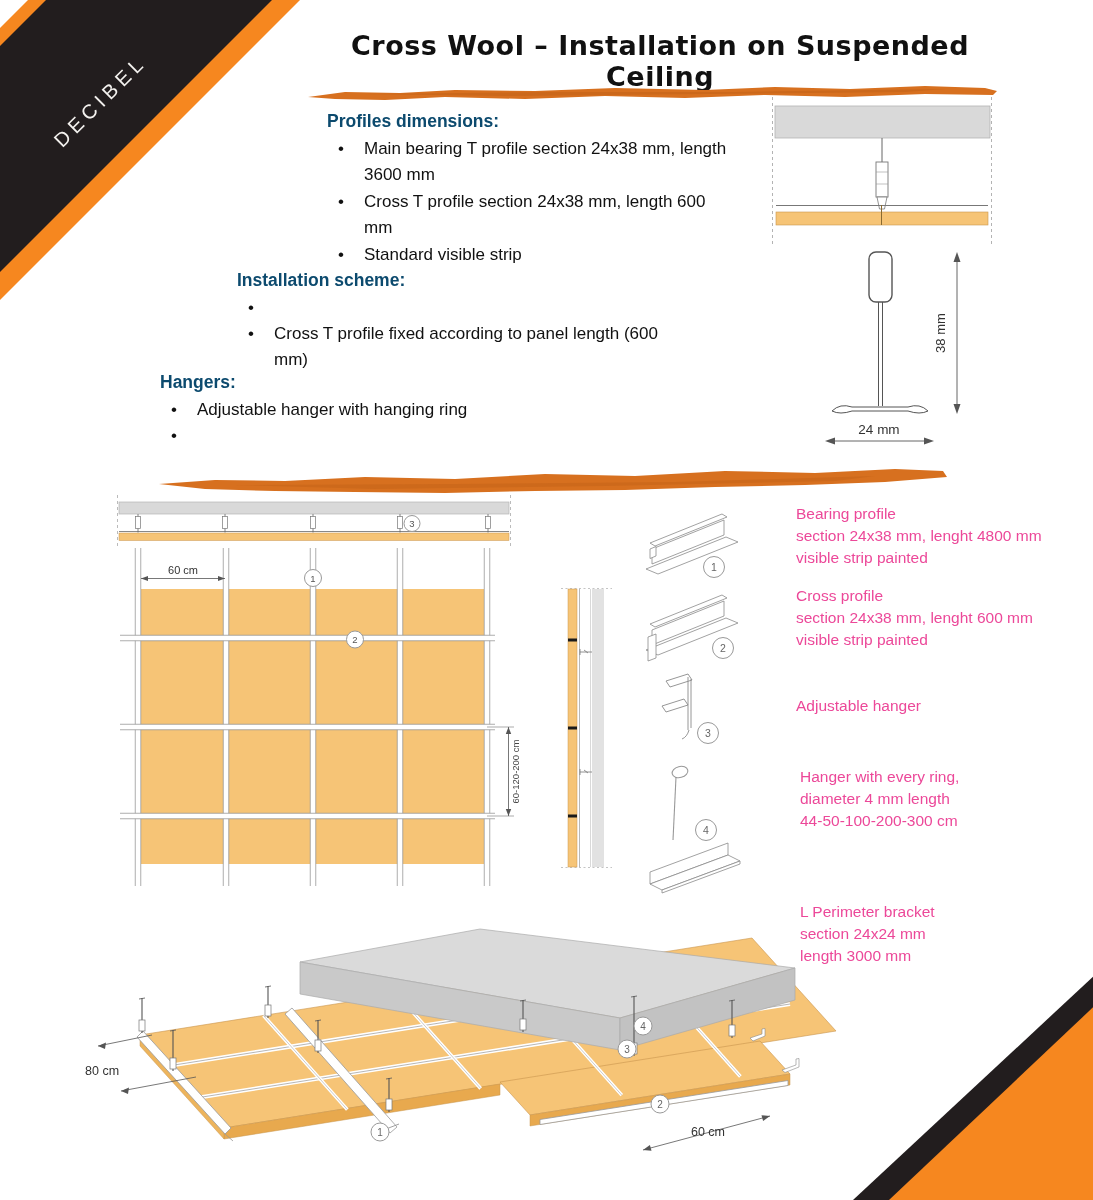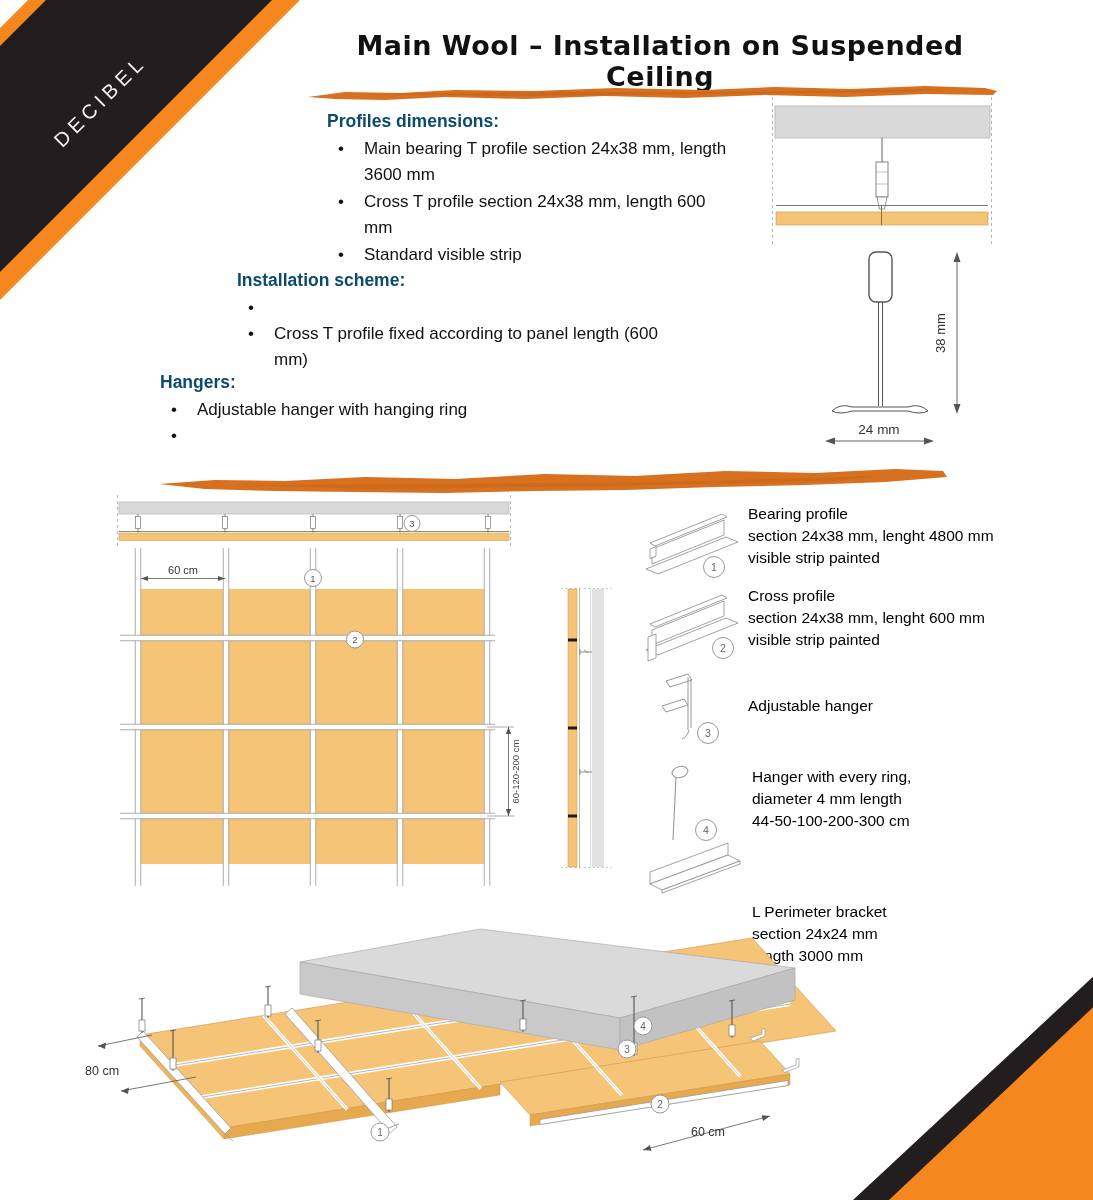--- a/index.html
+++ b/index.html
@@ -27,39 +27,39 @@
   .br-orange{position:absolute;inset:0;background:#F6871F;
              clip-path:polygon(100% 18%,15% 100%,100% 100%);}
   
   .title{left:330px;top:30px;width:660px;text-align:center;font-size:27px;font-weight:600;
          letter-spacing:.5px;font-family:"DejaVu Sans",sans-serif;color:#111;}
   
   .heading{font-size:17.5px;font-weight:bold;color:#0c4a6e;}
   .bullet{font-size:17px;line-height:26px;color:#111;padding-left:26px;}
   .bullet .dot{position:absolute;left:0;top:0;font-size:17px;}
   
-  .legend-item{font-size:15.5px;line-height:22px;color:#000000;}
+  .legend-item{font-size:15.5px;line-height:22px;color:#ec4899;margin-left:48px;}
   svg text{font-family:"Liberation Sans",sans-serif;}
 </style>
 </head>
 <body>
 
 <div class="page">
 
   <div class="corner-tl">
     <div class="tl-orange"></div>
     <div class="tl-black"></div>
     <div class="logo">
       <div class="arc arc-a"></div>
       <div class="arc arc-b"></div>
       <span>DECIBEL</span>
     </div>
   </div>
 
-  <div class="abs title">Main Wool – Installation on Suspended Ceiling</div>
+  <div class="abs title">Cross Wool – Installation on Suspended Ceiling</div>
   <svg class="abs" style="left:305px;top:80px" width="700" height="26" viewBox="0 0 700 26">
     <path fill="#D7701F" d="M3,17 L40,12 L95,13 L150,10 L230,11 L310,8 L400,10 L470,7 L545,9 L620,6 L680,8 L692,11 L688,15 L620,14 L540,17 L460,15 L380,18 L300,16 L220,19 L140,17 L80,20 L30,19 Z"></path>
     <path fill="#B55A13" opacity=".35" d="M60,14 L250,12 L430,12 L640,9 L600,12 L400,14 L200,16 Z"></path>
   </svg>
 
   <div class="abs heading" style="left:327px;top:111px">Profiles dimensions:</div>
   <div class="abs bullet" style="left:338px;top:136px;width:372px">
     <span class="dot">•</span>
     <span>Main bearing T profile section 24x38 mm, length 3600 mm</span></div>
   <div class="abs bullet" style="left:338px;top:189px;width:372px">

